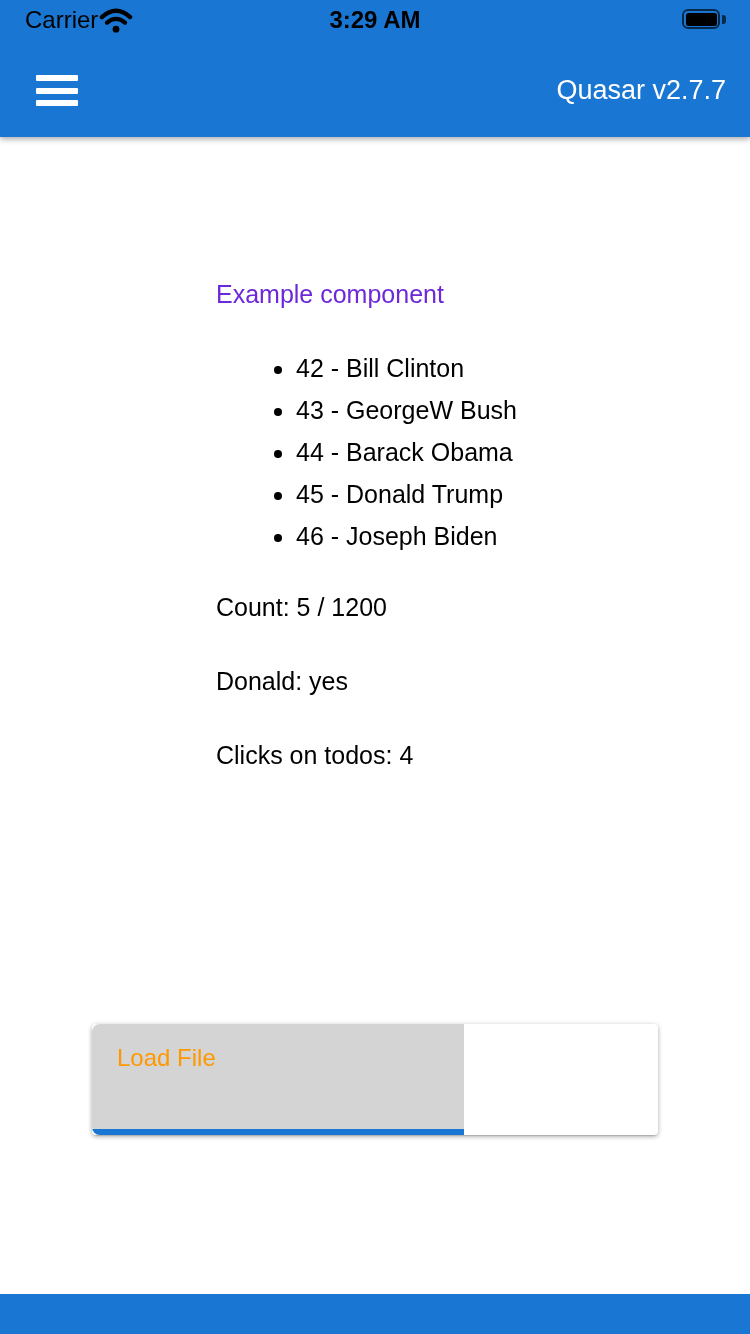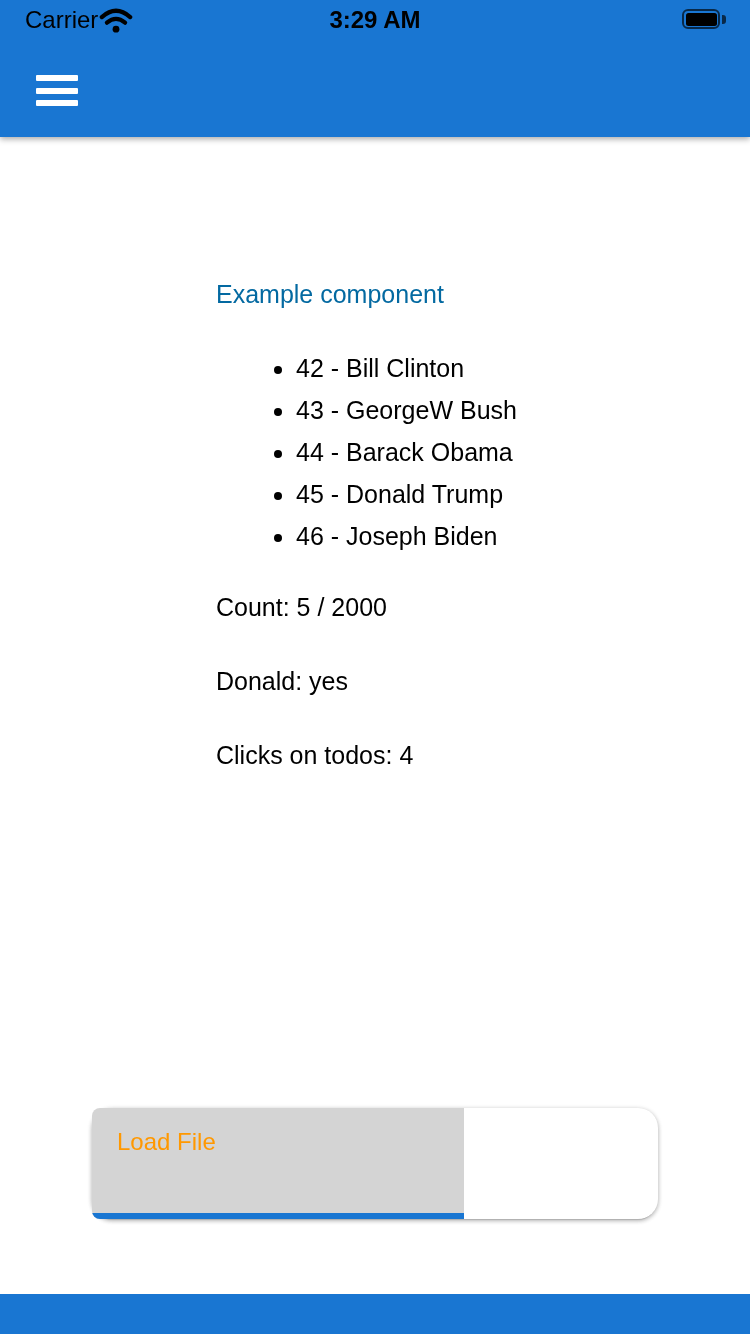--- a/index.html
+++ b/index.html
@@ -26,35 +26,35 @@
   
   .menu-btn{
     position:absolute;left:36px;top:75px;width:42px;height:31px;
     background:transparent;border:none;padding:0;cursor:pointer;
     display:flex;flex-direction:column;justify-content:space-between;
   }
   .menu-btn span{display:block;width:42px;height:6px;background:#ffffff;border-radius:1px;}
   .app-title{position:absolute;left:116px;top:69px;font-size:34px;line-height:40px;color:#ffffff;}
   .app-version{position:absolute;right:24px;top:75px;font-size:27px;color:#ffffff;}
   
-  .heading{position:absolute;left:216px;top:280px;font-size:25px;color:#0369a1;}
+  .heading{position:absolute;left:216px;top:280px;font-size:25px;color:#6d28d9;}
   .pres-list{
     position:absolute;left:0;top:347px;margin:0;width:700px;
     padding-left:296px;list-style:disc;
     font-size:25px;line-height:42px;color:#000;
   }
   .pres-list li{padding:0;margin:0;}
   .stat-line{position:absolute;left:216px;font-size:25px;color:#000;margin:0;}
   .count-line{top:593px;}
   .active-line{top:667px;}
   .clicks-line{top:741px;}
   
   .file-row{
-    position:absolute;left:92px;top:1108px;width:566px;height:111px;
-    display:flex;border-radius:20px;
+    position:absolute;left:92px;top:1024px;width:566px;height:111px;
+    display:flex;border-radius:4px;
     box-shadow:0 1px 5px rgba(0,0,0,0.2),0 2px 4px rgba(0,0,0,0.16),0 3px 1px -2px rgba(0,0,0,0.12);
   }
   .load-field{
     position:relative;width:372px;height:111px;background:#d4d4d4;
     border-radius:8px 0 0 8px;overflow:hidden;cursor:pointer;box-sizing:border-box;
   }
   .load-label{position:absolute;left:25px;top:20px;font-size:24px;color:#ff9800;}
   .field-underline{position:absolute;left:0;bottom:0;width:100%;height:6px;background:#1976d2;}
   .save-btn{
     width:194px;height:111px;background:#ffffff;border:none;cursor:pointer;
@@ -87,34 +87,35 @@
           </div>
         <div class="batt-nub"></div>
       </div>
     </div>
 
     <button class="menu-btn" aria-label="menu">
       <span></span>
       <span></span>
       <span></span>
     </button>
+    <div class="app-version">Quasar v2.7.7</div>
   </div>
 
   <main>
     <div class="heading">Example component</div>
 
     <ul class="pres-list">
       <li>42 - Bill Clinton</li>
       <li>43 - GeorgeW Bush</li>
       <li>44 - Barack Obama</li>
       <li>45 - Donald Trump</li>
       <li>46 - Joseph Biden</li>
     </ul>
 
-    <p class="stat-line count-line">Count: 5 / 2000</p>
+    <p class="stat-line count-line">Count: 5 / 1200</p>
     <p class="stat-line active-line">Donald: yes</p>
     <p class="stat-line clicks-line">Clicks on todos: 4</p>
   </main>
 
   <div class="file-row">
     <div class="load-field">
       <span class="load-label">Load File</span>
       <div class="field-underline"></div>
     </div>
   </div>

